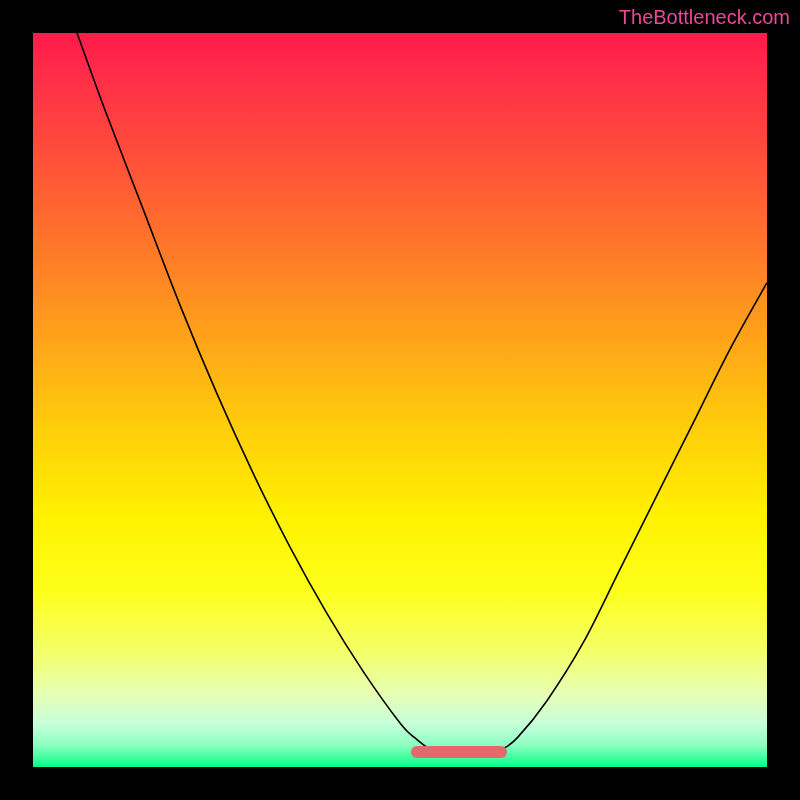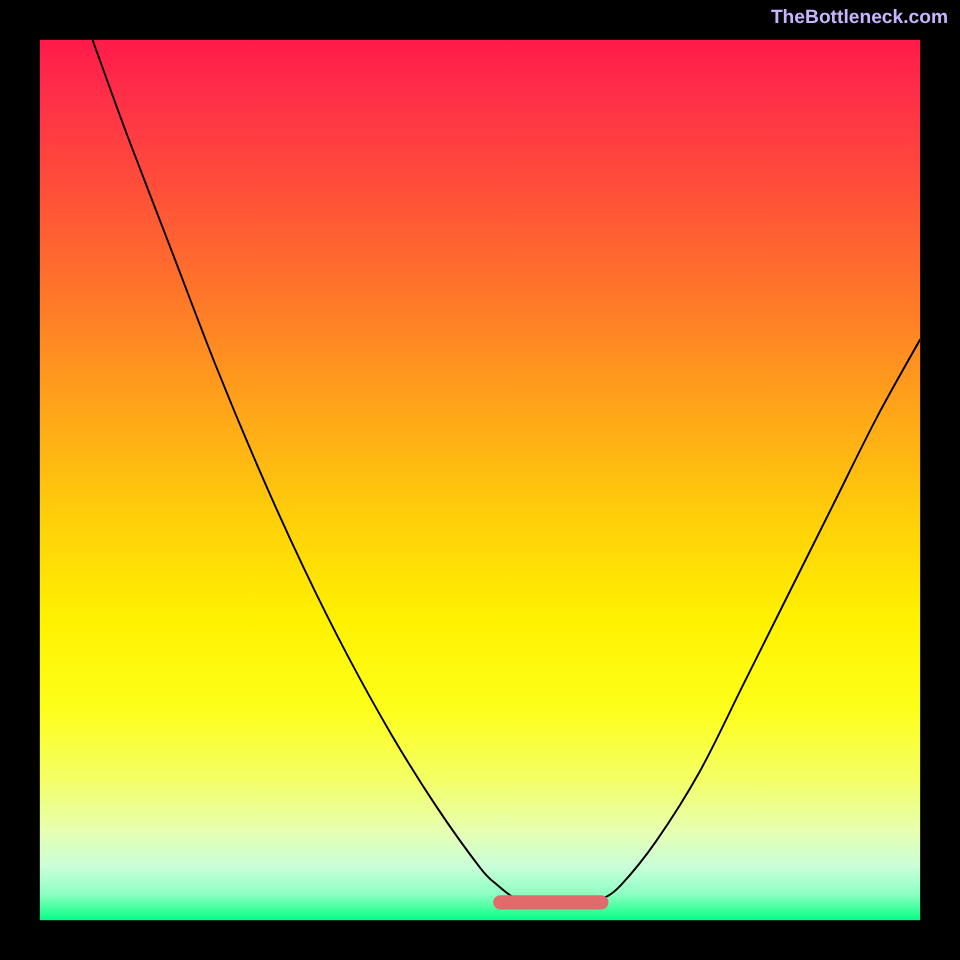--- a/index.html
+++ b/index.html
@@ -8,23 +8,23 @@
     height: 800px;
     background: #000;
     position: relative;
     font-family: Arial, sans-serif;
     overflow: hidden;
   }
   .watermark {
     position: absolute;
     top: 6px;
     right: 10px;
-    color: #c4b5fd;
-    font-size: 16px;
-    font-weight: bold;
+    color: #ec4899;
+    font-size: 20px;
+    font-weight: normal;
     z-index: 10;
   }
   .plot-area {
     position: absolute;
     left: 33px;
     top: 33px;
     width: 734px;
     height: 734px;
     overflow: hidden;
   }

